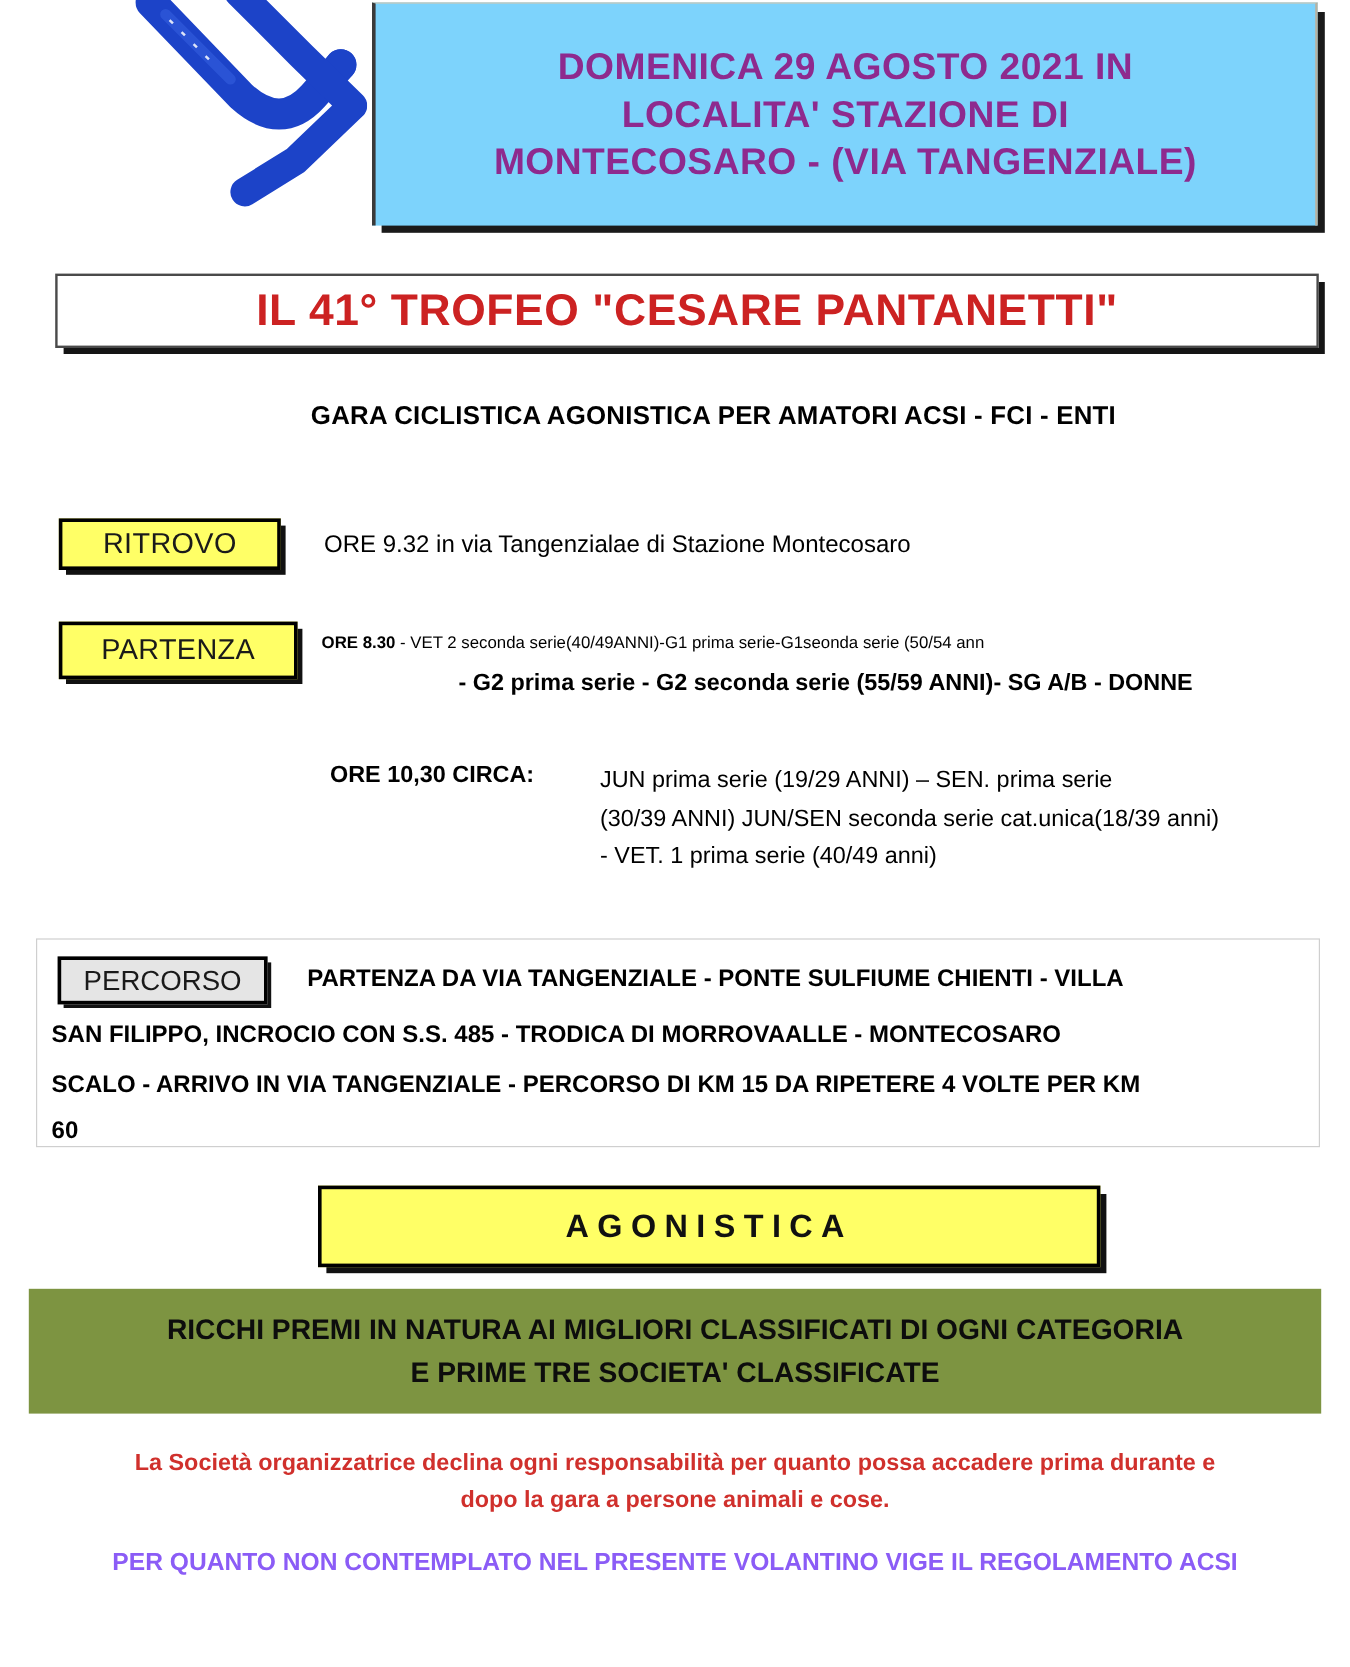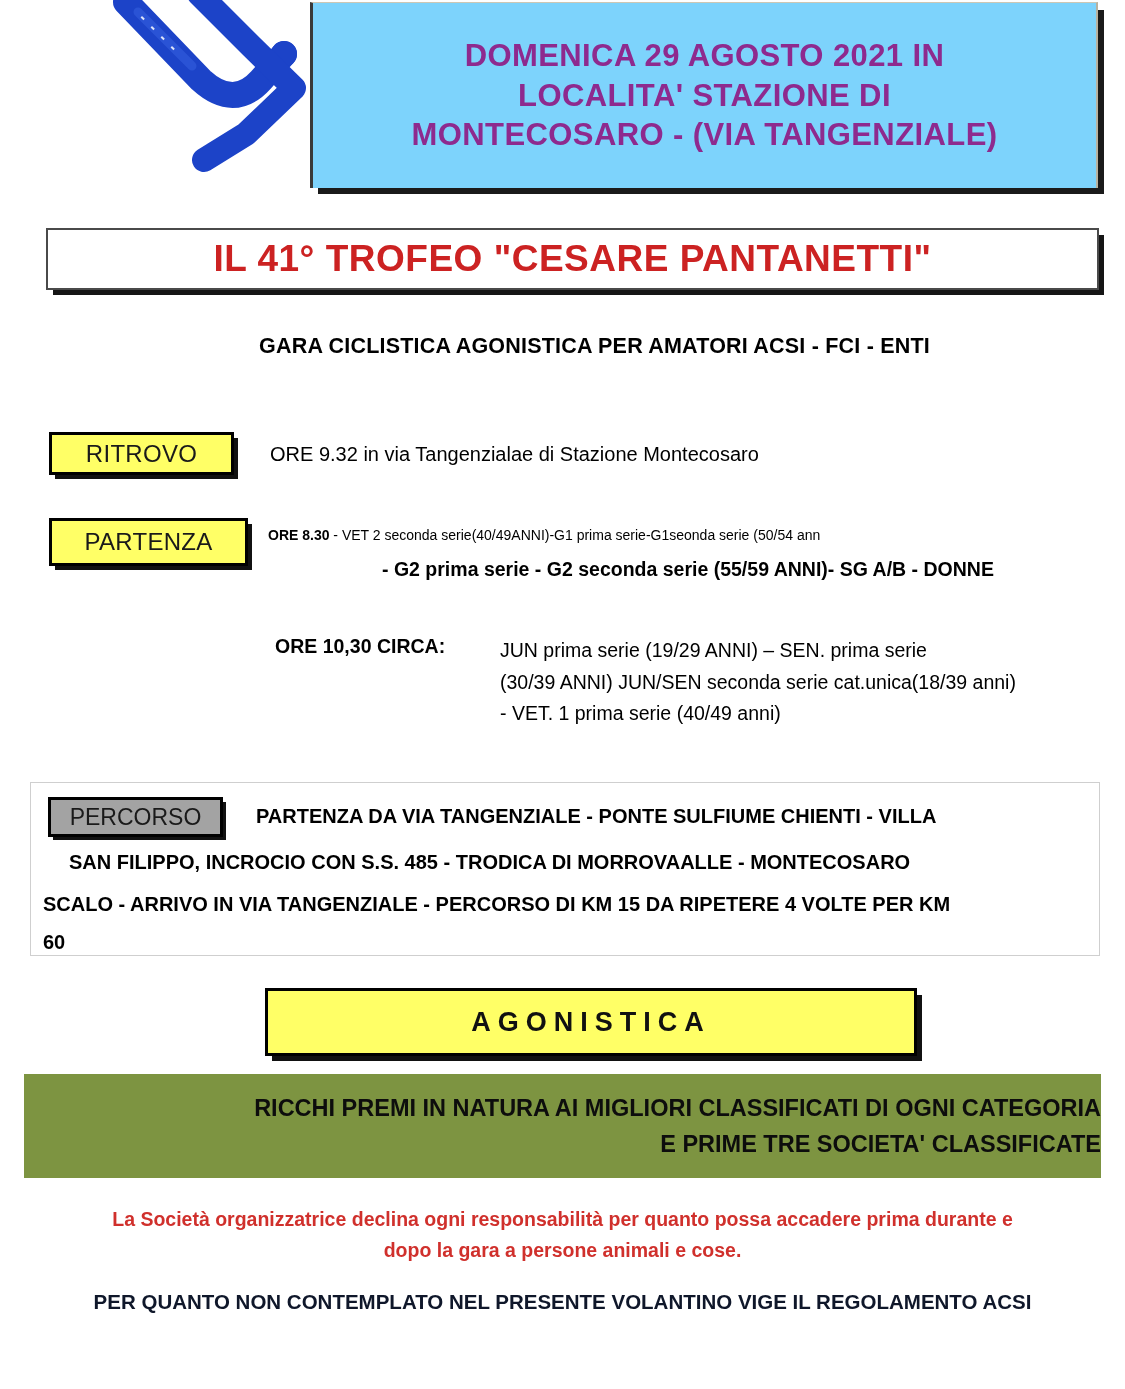--- a/index.html
+++ b/index.html
@@ -176,21 +176,21 @@
     background: #ffffff;
     border: 1px solid #cfcfcf;
     box-sizing: border-box;
   }
   #tag-percorso {
     position: absolute;
     left: 17px;
     top: 14px;
     width: 175px;
     height: 40px;
-    background: #a3a3a3;
+    background: #e5e5e5;
     border: 3px solid #000000;
     box-shadow: 4px 4px 0 -1px #111111;
     box-sizing: border-box;
     display: flex;
     align-items: center;
     justify-content: center;
     font-size: 23px;
     color: #1a1a1a;
   }
   #percorso-line1 {
@@ -201,21 +201,20 @@
     font-size: 20px;
     white-space: nowrap;
   }
   #percorso-line2 {
     position: absolute;
     left: 12px;
     top: 68px;
     font-weight: bold;
     font-size: 20px;
     white-space: nowrap;
-    margin-left: 26px;
   }
   #percorso-line3 {
     position: absolute;
     left: 12px;
     top: 110px;
     font-weight: bold;
     font-size: 20px;
     white-space: nowrap;
   }
   #percorso-line4 {
@@ -253,21 +252,21 @@
   #premi-green-box {
     position: absolute;
     left: 24px;
     top: 1074px;
     width: 1077px;
     height: 104px;
     background: #7d9441;
     box-sizing: border-box;
     display: flex;
     flex-direction: column;
-    align-items: flex-end;
+    align-items: center;
     justify-content: center;
   }
   .green-line {
     font-weight: bold;
     font-size: 23.5px;
     color: #0d0d0d;
     text-align: center;
     line-height: 1.55;
     white-space: nowrap;
   }
@@ -288,21 +287,21 @@
 
   
   #footer-note {
     position: absolute;
     left: 0;
     top: 1290px;
     width: 1125px;
     text-align: center;
     font-weight: bold;
     font-size: 20.5px;
-    color: #0f172a;
+    color: #8b5cf6;
     white-space: nowrap;
   }
 </style>
 </head>
 <body>
 
 <div id="header-band">
 
   <div id="club-logo">
     <svg viewBox="0 0 210 190" width="210" height="190" aria-hidden="true">

